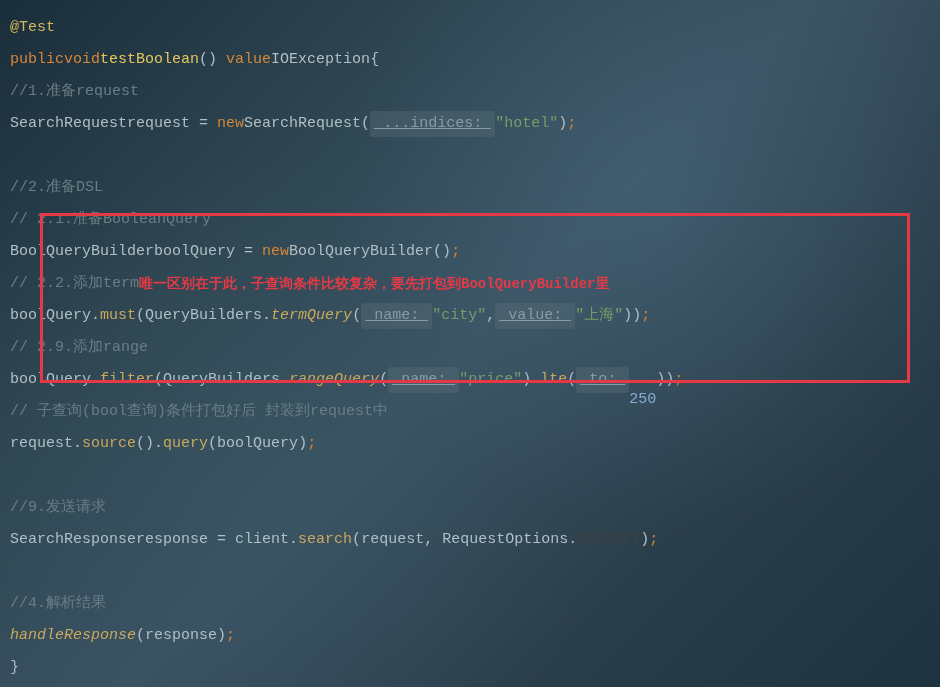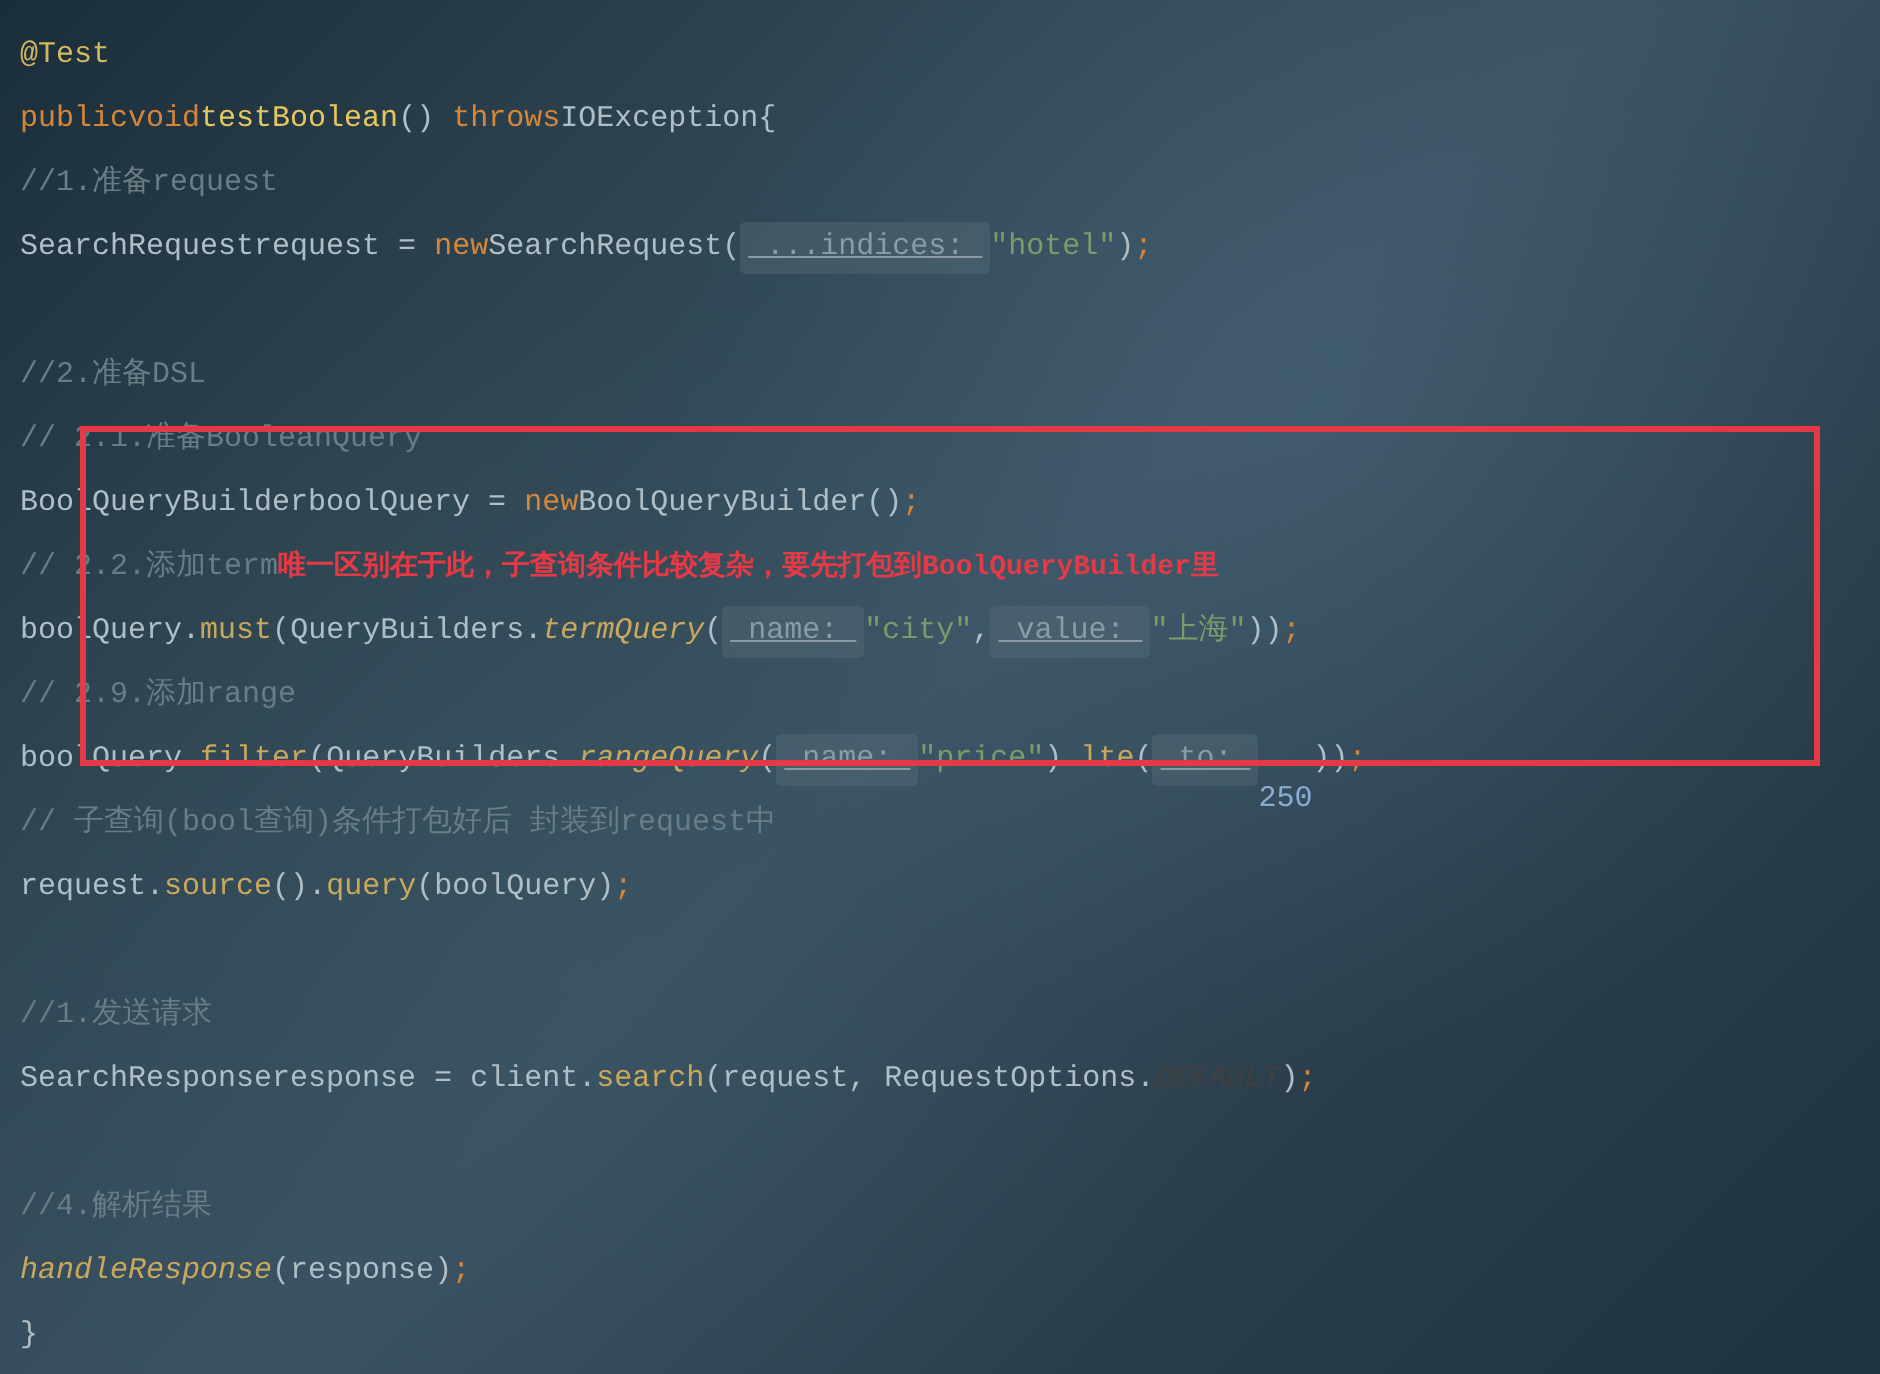--- a/index.html
+++ b/index.html
@@ -79,21 +79,21 @@
     }
   </style>
 </head>
 <body>
 
 <div class="code-container">
   <div class="highlight-box"></div>
 
   <div class="line"><span class="annotation">@Test</span></div>
 
-  <div class="line"><span class="keyword">public</span> <span class="keyword">void</span> <span class="method-def">testBoolean</span><span class="paren">() </span><span class="keyword">throws</span> <span class="type">IOException</span> <span class="brace">{</span></div>
+  <div class="line"><span class="keyword">public</span> <span class="keyword">void</span> <span class="method-def">testBoolean</span><span class="paren">() </span><span class="keyword">value</span> <span class="type">IOException</span> <span class="brace">{</span></div>
 
   <div class="line">    <span class="comment">//1.准备request</span></div>
 
   <div class="line">    <span class="type">SearchRequest</span> <span class="identifier">request</span> = <span class="keyword">new</span> <span class="type">SearchRequest</span><span class="paren">(</span><span class="hint"> ...indices: </span><span class="string">"hotel"</span><span class="paren">)</span><span class="semicolon">;</span></div>
 
   <div class="line"> </div>
 
   <div class="line">    <span class="comment">//2.准备DSL</span></div>
 
   <div class="line">    <span class="comment">// 2.1.准备BooleanQuery</span></div>
@@ -107,21 +107,21 @@
   <div class="line">    <span class="comment">// 2.9.添加range</span></div>
 
   <div class="line">    <span class="identifier">boolQuery</span>.<span class="method-call">filter</span><span class="paren">(</span><span class="type">QueryBuilders</span>.<span class="italic-method">rangeQuery</span><span class="paren">(</span><span class="hint"> name: </span><span class="string">"price"</span><span class="paren">)</span>.<span class="method-call">lte</span><span class="paren">(</span><span class="hint"> to: </span><span class="number">250</span><span class="paren">))</span><span class="semicolon">;</span></div>
 
   <div class="line">    <span class="comment">// 子查询(bool查询)条件打包好后 封装到request中</span></div>
 
   <div class="line">    <span class="identifier">request</span>.<span class="method-call">source</span><span class="paren">()</span>.<span class="method-call">query</span><span class="paren">(</span><span class="identifier">boolQuery</span><span class="paren">)</span><span class="semicolon">;</span></div>
 
   <div class="line"> </div>
 
-  <div class="line">    <span class="comment">//1.发送请求</span></div>
+  <div class="line">    <span class="comment">//9.发送请求</span></div>
 
   <div class="line">    <span class="type">SearchResponse</span> <span class="identifier">response</span> = <span class="identifier">client</span>.<span class="method-call">search</span><span class="paren">(</span><span class="identifier">request</span>, <span class="type">RequestOptions</span>.<span class="static-field">DEFAULT</span><span class="paren">)</span><span class="semicolon">;</span></div>
 
   <div class="line"> </div>
 
   <div class="line">    <span class="comment">//4.解析结果</span></div>
 
   <div class="line">    <span class="italic-method">handleResponse</span><span class="paren">(</span><span class="identifier">response</span><span class="paren">)</span><span class="semicolon">;</span></div>
 
   <div class="line"><span class="brace">}</span></div>

